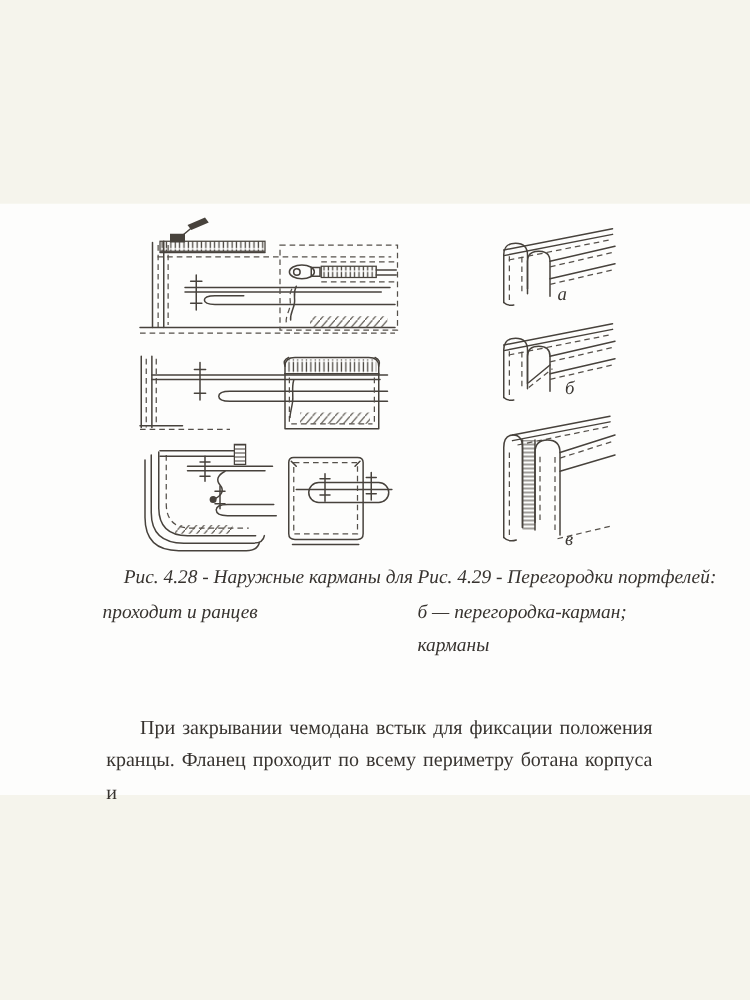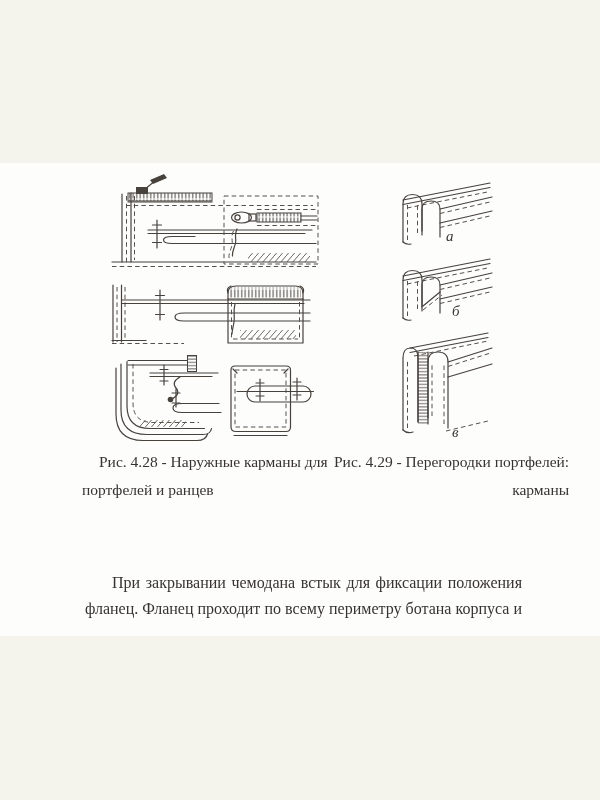--- a/index.html
+++ b/index.html
@@ -12,24 +12,24 @@
   }
   .paper{
     position:absolute;left:0;top:163px;width:600px;height:473px;
     background:#fdfdfc;
   }
   .fig-svg{position:absolute;}
   .figlabel{
     position:absolute;
     font-style:italic;font-size:15px;color:#3b3733;line-height:1;
   }
-  .cap{position:absolute;font-size:15.5px;line-height:27.5px;white-space:nowrap;}
+  .cap{position:absolute;font-size:15.5px;line-height:27.5px;white-space:nowrap;font-style:italic;}
   .cap428{left:82px;top:285px;}
   .cap428 .l1{padding-left:17px;}
-  .cap429{left:334px;top:285px;text-align:right;}
+  .cap429{left:334px;top:285px;}
   .para{position:absolute;left:85px;top:407px;width:437px;font-size:16px;}
   .pline{
     height:26px;line-height:26px;
     text-align:justify;text-align-last:justify;
   }
   .pline.first{text-indent:27px;}
   svg .s{stroke:#47423c;stroke-width:1.2;fill:none;stroke-linecap:round;}
   svg .sd{stroke:#55504a;stroke-width:1;fill:none;stroke-dasharray:4.5,3.2;stroke-linecap:butt;}
   svg .fill{fill:#47423c;stroke:none;}
 </style>
@@ -175,26 +175,27 @@
       <path class="sd" d="M58,253 L100,243"></path>
     </g>
   </svg>
 
   <span class="figlabel" style="left:446px;top:66px;">а</span>
   <span class="figlabel" style="left:452px;top:141px;">б</span>
   <span class="figlabel" style="left:452px;top:262px;">в</span>
 
   <div class="cap cap428">
     <div class="l1">Рис. 4.28 - Наружные карманы для</div>
-    <div>портфелей и ранцев</div>
+    <div>проходит и ранцев</div>
   </div>
 
   <div class="cap cap429">
     <div>Рис. 4.29 - Перегородки портфелей:</div>
+    <div>б — перегородка-карман;</div>
     <div>карманы</div>
   </div>
 
   <div class="para">
     <div class="pline first">При закрывании чемодана встык для фиксации положения</div>
-    <div class="pline">фланец. Фланец проходит по всему периметру ботана корпуса и</div>
+    <div class="pline">кранцы. Фланец проходит по всему периметру ботана корпуса и</div>
   </div>
 
 </div>
 
 </body></html>

